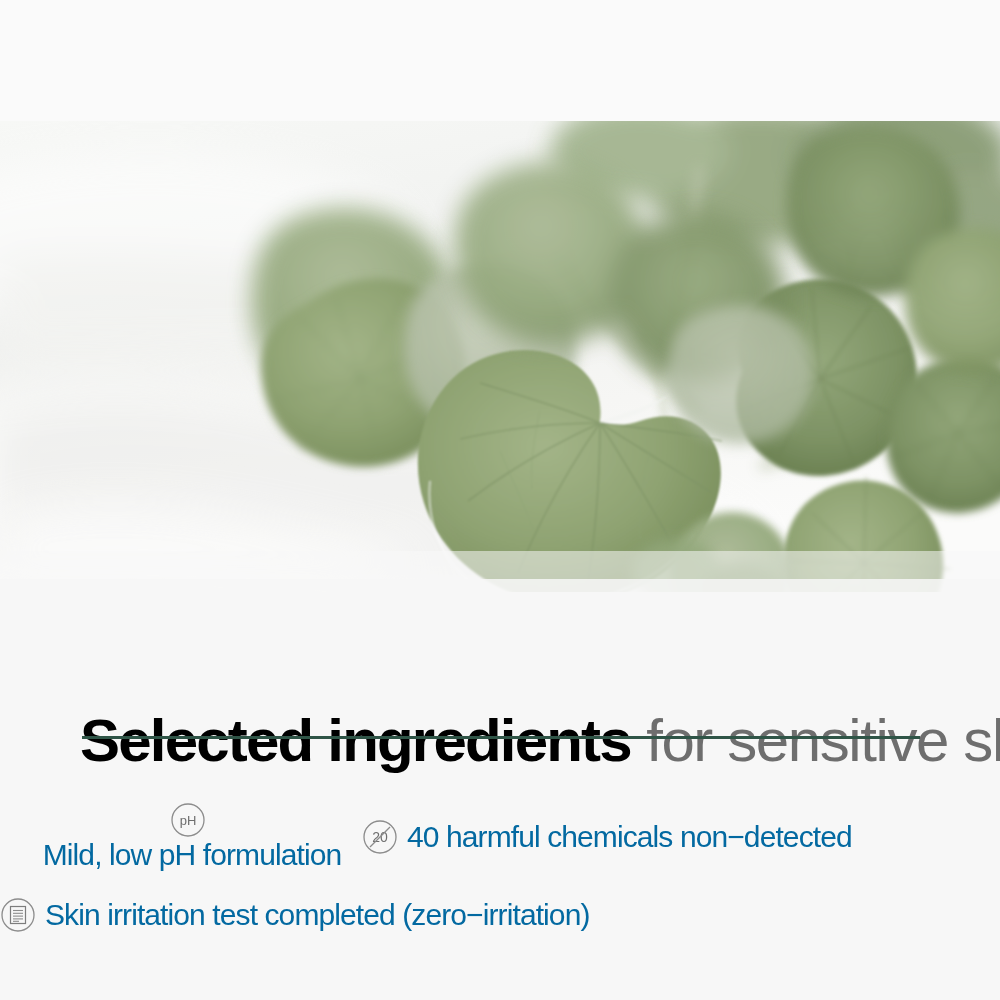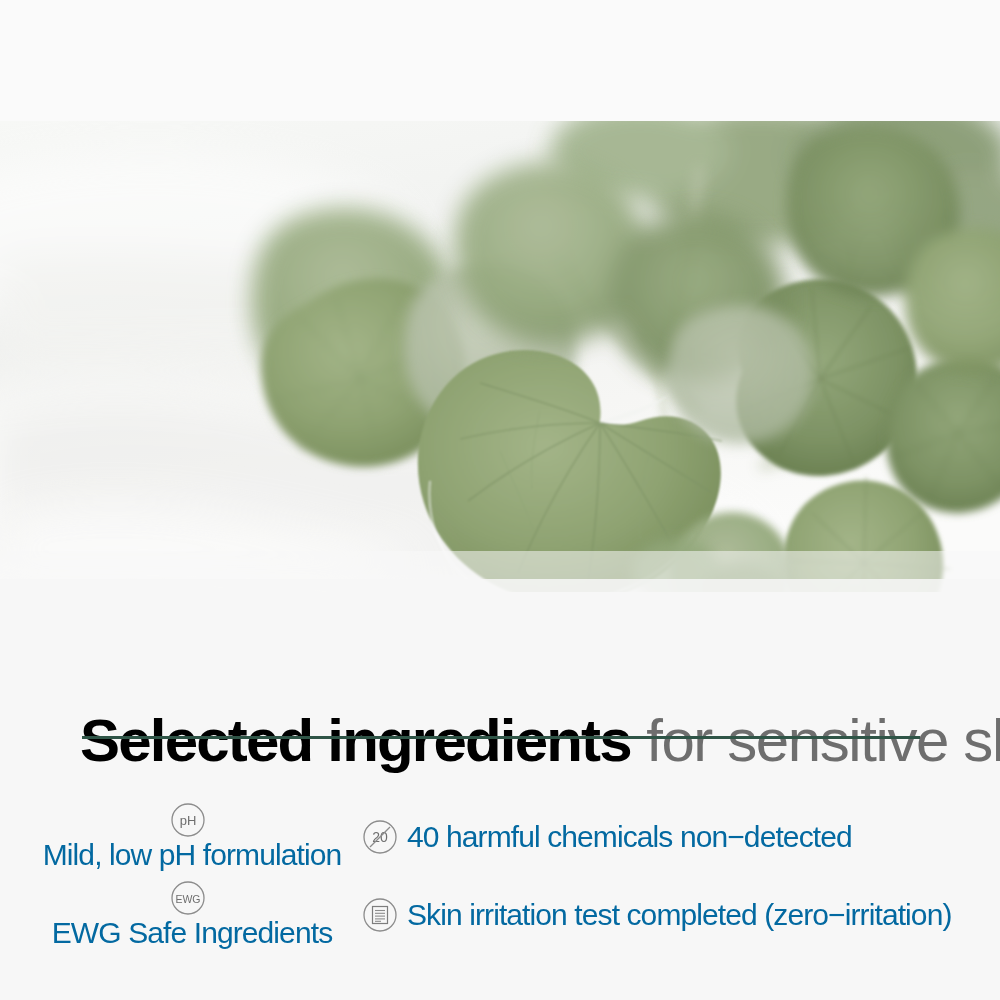--- a/index.html
+++ b/index.html
@@ -369,29 +369,20 @@
             <line x1="8" y1="28" x2="28" y2="8" stroke="#8c8c8c" stroke-width="1.3"></line>
           </svg>
         </span>
         <span class="f-label">40 harmful chemicals non−detected</span>
       </div>
 
     </div>
 
     <div class="feature-row">
 
-      <div class="feature col-a">
-        <span class="f-icon">
-          <svg width="36" height="36" viewBox="0 0 36 36" xmlns="http://www.w3.org/2000/svg">
-            <circle cx="18" cy="18" r="16" fill="none" stroke="#8c8c8c" stroke-width="1.3"></circle>
-            <text x="18" y="22.5" text-anchor="middle" font-family="Liberation Sans, sans-serif" font-size="10.5" fill="#6e6e6e">EWG</text>
-          </svg>
-        </span>
-        <span class="f-label">EWG Safe Ingredients</span>
-      </div>
 
       <div class="feature col-b">
         <span class="f-icon">
           <svg width="36" height="36" viewBox="0 0 36 36" xmlns="http://www.w3.org/2000/svg">
             <circle cx="18" cy="18" r="16" fill="none" stroke="#8c8c8c" stroke-width="1.3"></circle>
             <rect x="10.5" y="9.5" width="15" height="17" fill="none" stroke="#7d7d7d" stroke-width="1.2"></rect>
             <g stroke="#8c8c8c" stroke-width="1.1">
               <line x1="13" y1="13.5" x2="23" y2="13.5"></line>
               <line x1="13" y1="16.3" x2="23" y2="16.3"></line>
               <line x1="13" y1="19.1" x2="23" y2="19.1"></line>

